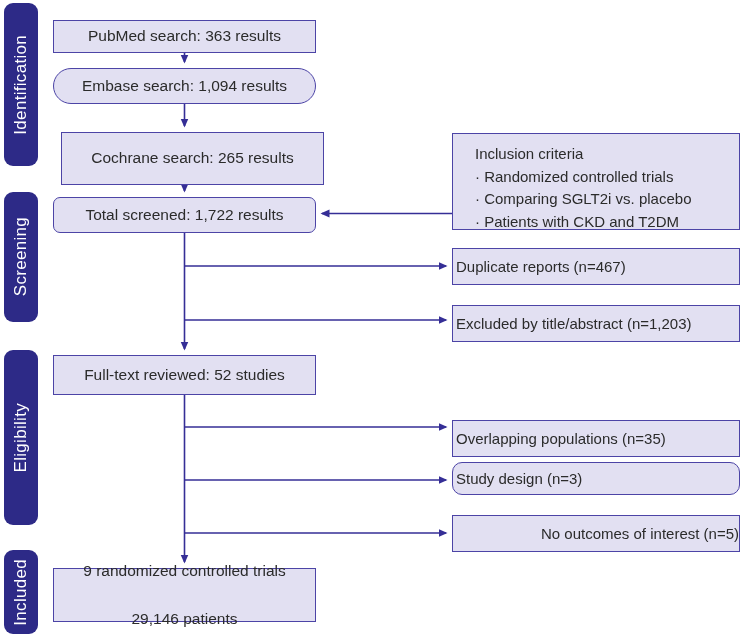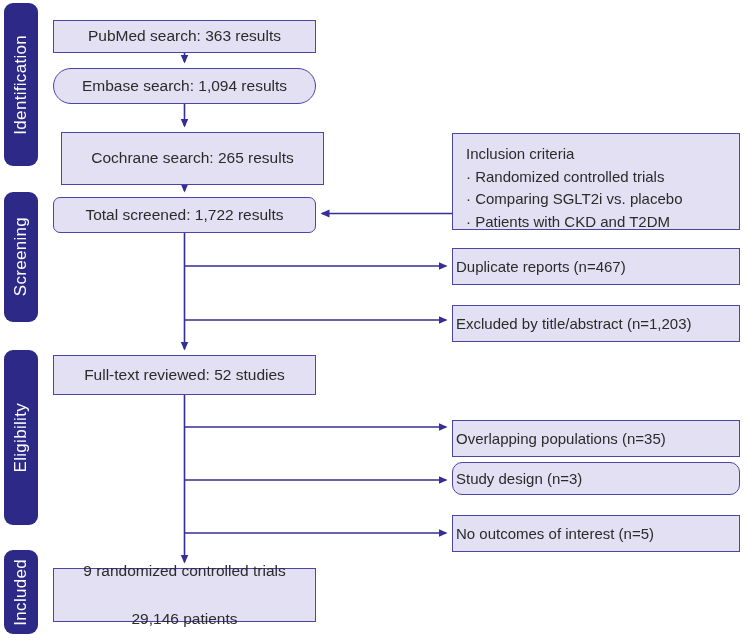--- a/index.html
+++ b/index.html
@@ -68,21 +68,21 @@
   .fbox.main { left: 53px; width: 263px; }
   .fbox.side {
     left: 452px; width: 288px;
     justify-content: flex-start;
     text-align: left;
     padding-left: 3px;
     font-size: 15px;
   }
   .fbox.criteria {
     display: block;
-    padding: 9px 13px;
+    padding: 9px 22px;
     line-height: 1.5;
     font-size: 15px;
   }
   .fbox.final { flex-direction: column; gap: 28px; }
 </style>
 </head>
 <body>
 
 <div class="canvas">
 
@@ -154,17 +154,17 @@
   </div>
   <div class="fbox side" style="top:305px; height:37px;">
     <span>Excluded by title/abstract (n=1,203)</span>
   </div>
   <div class="fbox side" style="top:420px; height:37px;text-align:right;">
     <span>Overlapping populations (n=35)</span>
   </div>
   <div class="fbox side" style="top:462px; height:33px;border-radius:10px;">
     <span>Study design (n=3)</span>
   </div>
-  <div class="fbox side" style="top:515px; height:37px;">
+  <div class="fbox side" style="top:515px; height:37px;justify-content:flex-end;">
     <span>No outcomes of interest (n=5)</span>
   </div>
 
 </div>
 
 </body></html>

